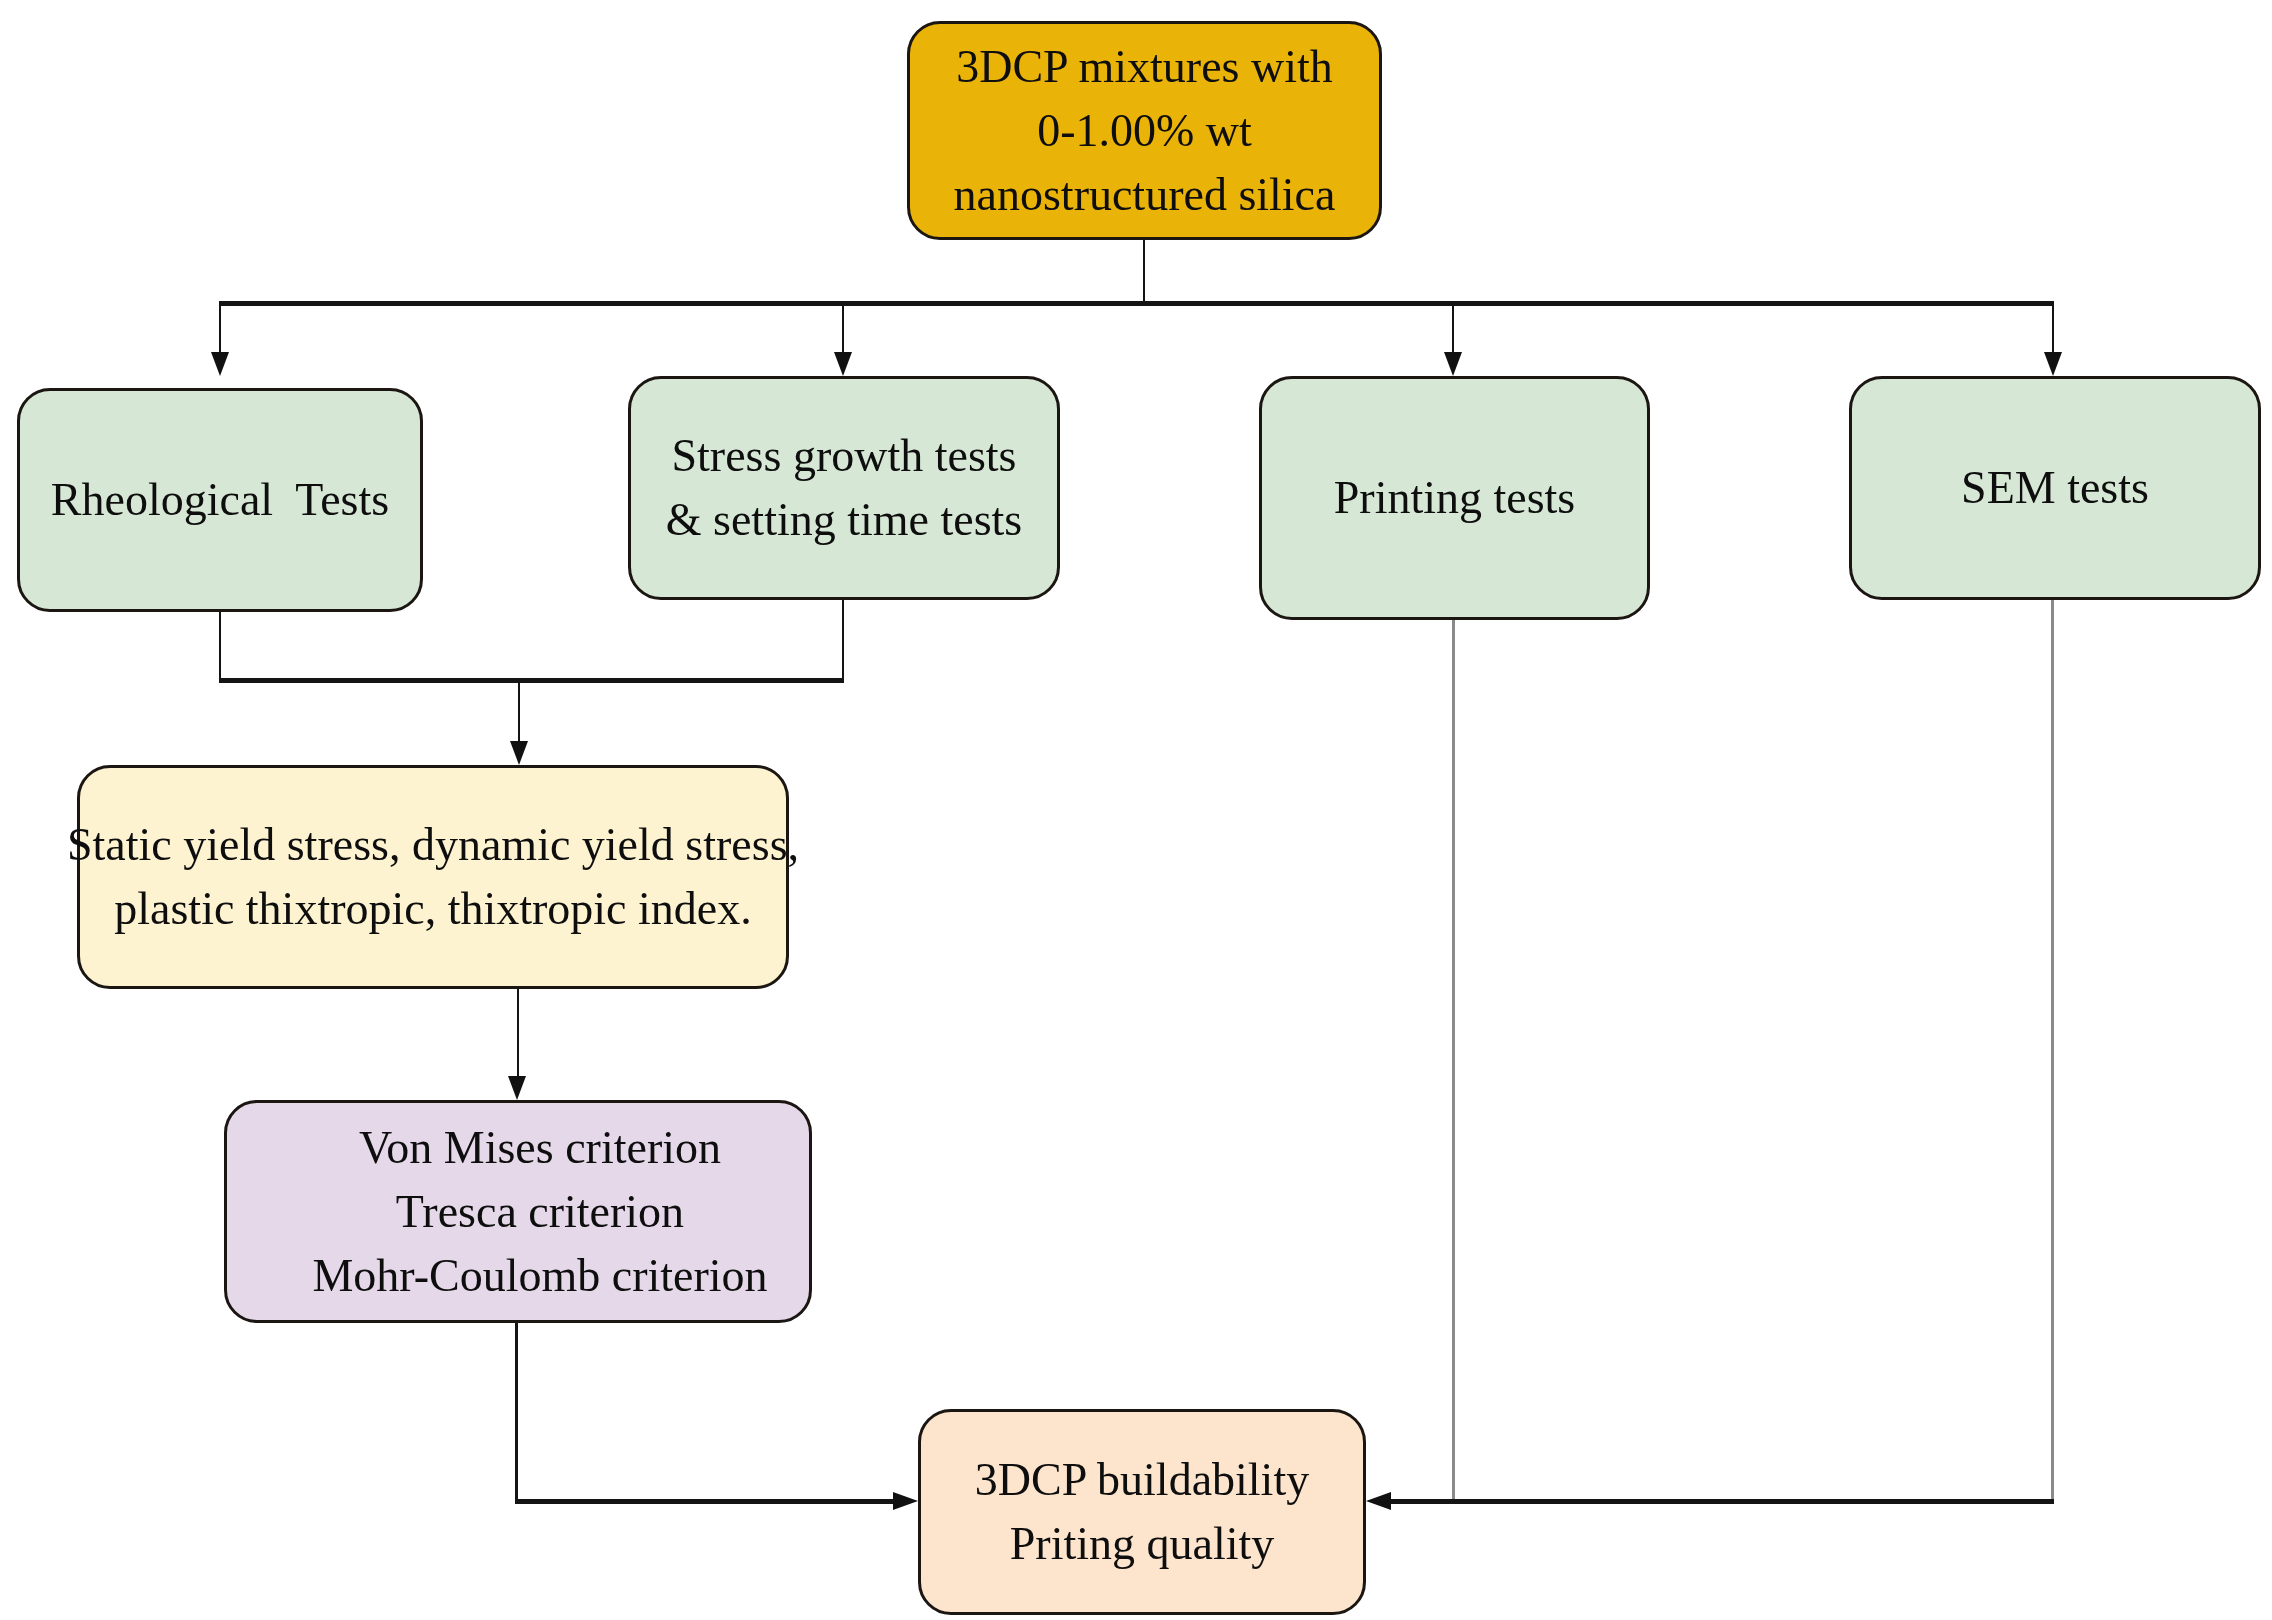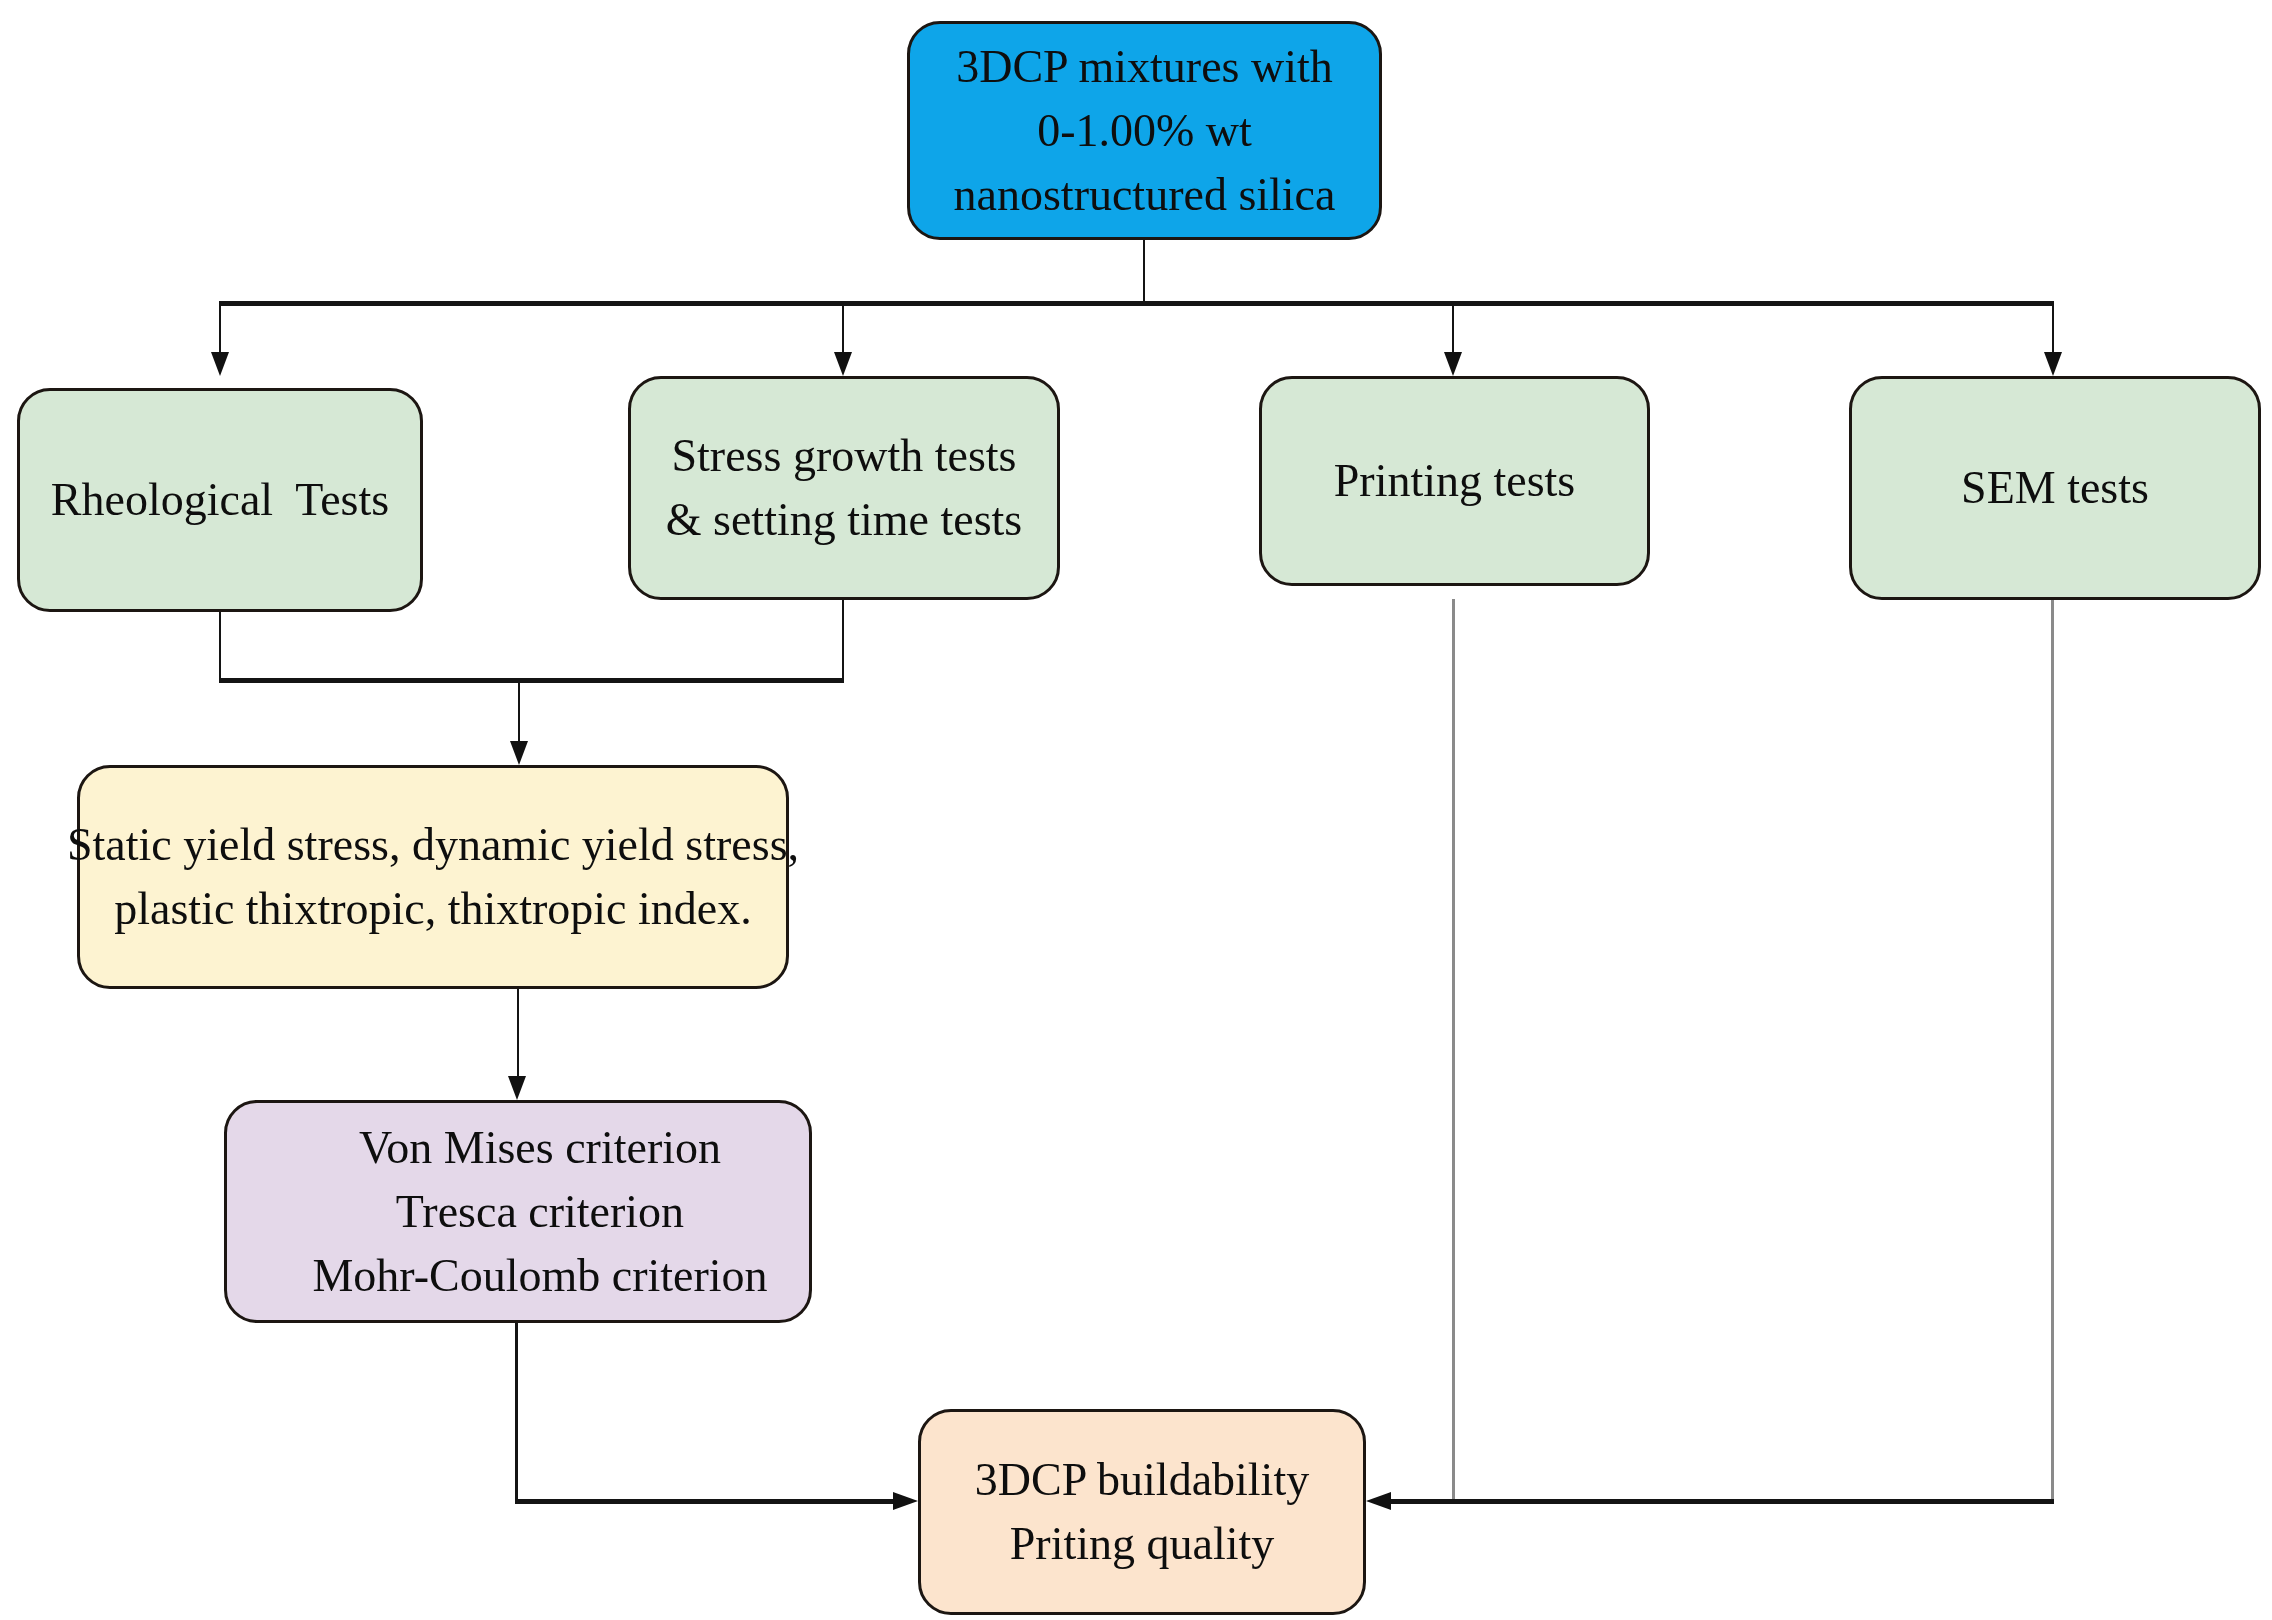--- a/index.html
+++ b/index.html
@@ -85,36 +85,36 @@
 
   <div class="edge" style="left:515px;top:1322px;width:2.9px;height:181px;"></div>
   <div class="edge" style="left:515px;top:1499px;width:380px;height:4.6px;"></div>
   <div class="arrow right" style="left:893px;top:1492px;"></div>
 
   <div class="edge gray" style="left:1452px;top:599px;width:2.9px;height:902px;"></div>
   <div class="edge gray" style="left:2051px;top:599px;width:2.9px;height:904px;"></div>
   <div class="edge" style="left:1390px;top:1499px;width:664px;height:5.2px;"></div>
   <div class="arrow left" style="left:1366px;top:1492px;"></div>
 
-  <div class="node" style="left: 907px; top: 21px; width: 475px; height: 219px; background-color: #0ea5e9;">
+  <div class="node" style="left: 907px; top: 21px; width: 475px; height: 219px; background-color: #eab308;">
     <div class="line">3DCP mixtures with</div>
     <div class="line">0-1.00% wt</div>
     <div class="line">nanostructured silica</div>
   </div>
 
   <div class="node" style="left: 17px; top: 376px; width: 406px; height: 224px; background-color: rgb(214, 232, 213); margin-top: 12px;">
     <div class="line">Rheological  Tests</div>
   </div>
 
   <div class="node" style="left: 628px; top: 376px; width: 432px; height: 224px; background-color: rgb(214, 232, 213);">
     <div class="line">Stress growth tests</div>
     <div class="line">&amp; setting time tests</div>
   </div>
 
-  <div class="node" style="left: 1259px; top: 376px; width: 391px; height: 210px; background-color: rgb(214, 232, 213);">
+  <div class="node" style="left: 1259px; top: 376px; width: 391px; height: 244px; background-color: rgb(214, 232, 213);">
     <div class="line">Printing tests</div>
   </div>
 
   <div class="node" style="left: 1849px; top: 376px; width: 412px; height: 224px; background-color: rgb(214, 232, 213);">
     <div class="line">SEM tests</div>
   </div>
 
   <div class="node" style="left: 77px; top: 765px; width: 712px; height: 224px; background-color: rgb(253, 243, 209);">
     <div class="line">Static yield stress, dynamic yield stress,</div>
     <div class="line">plastic thixtropic, thixtropic index.</div>

